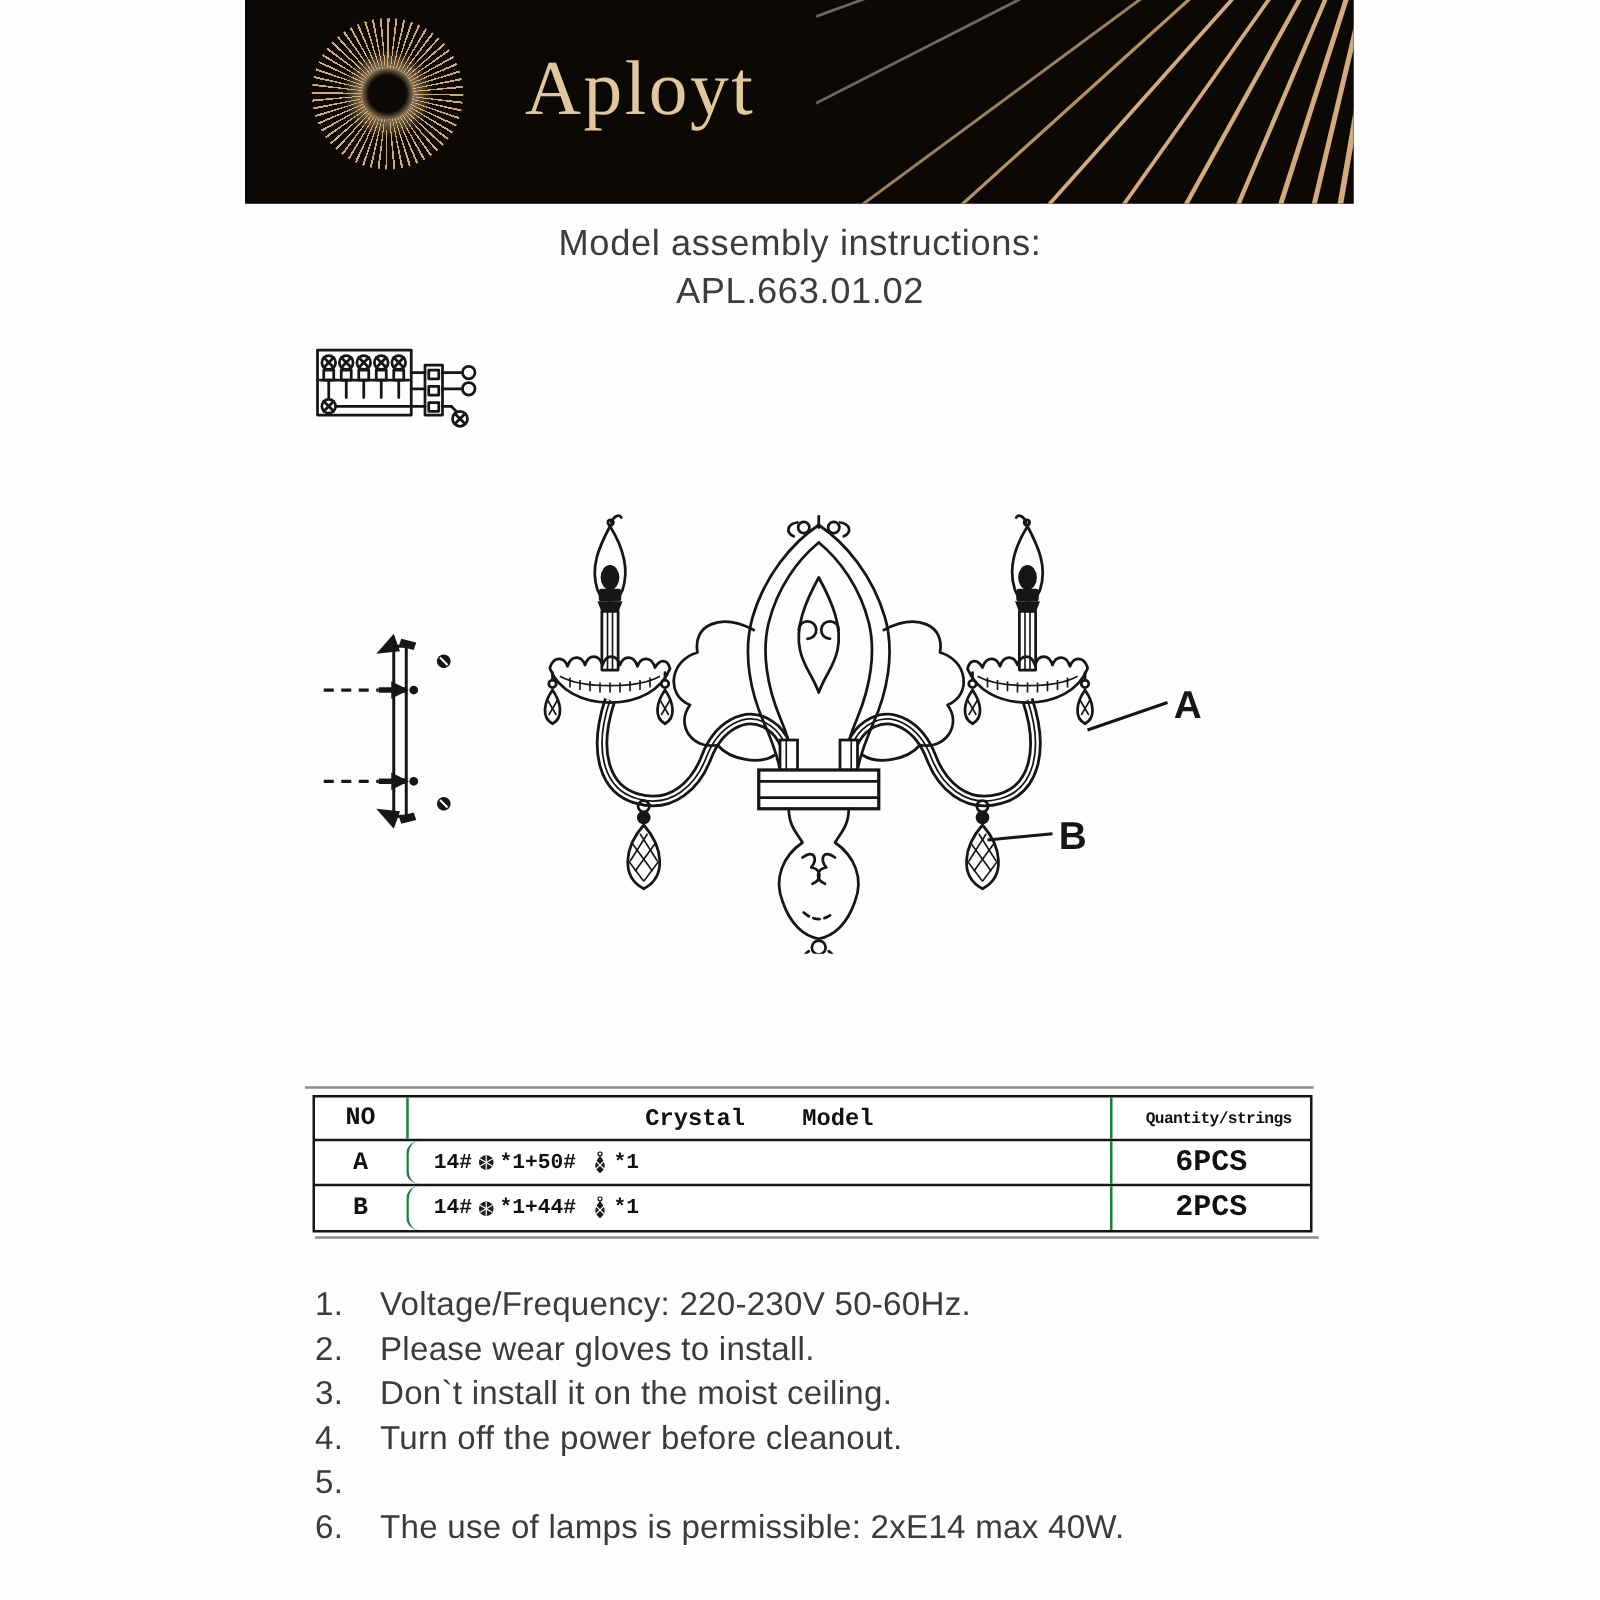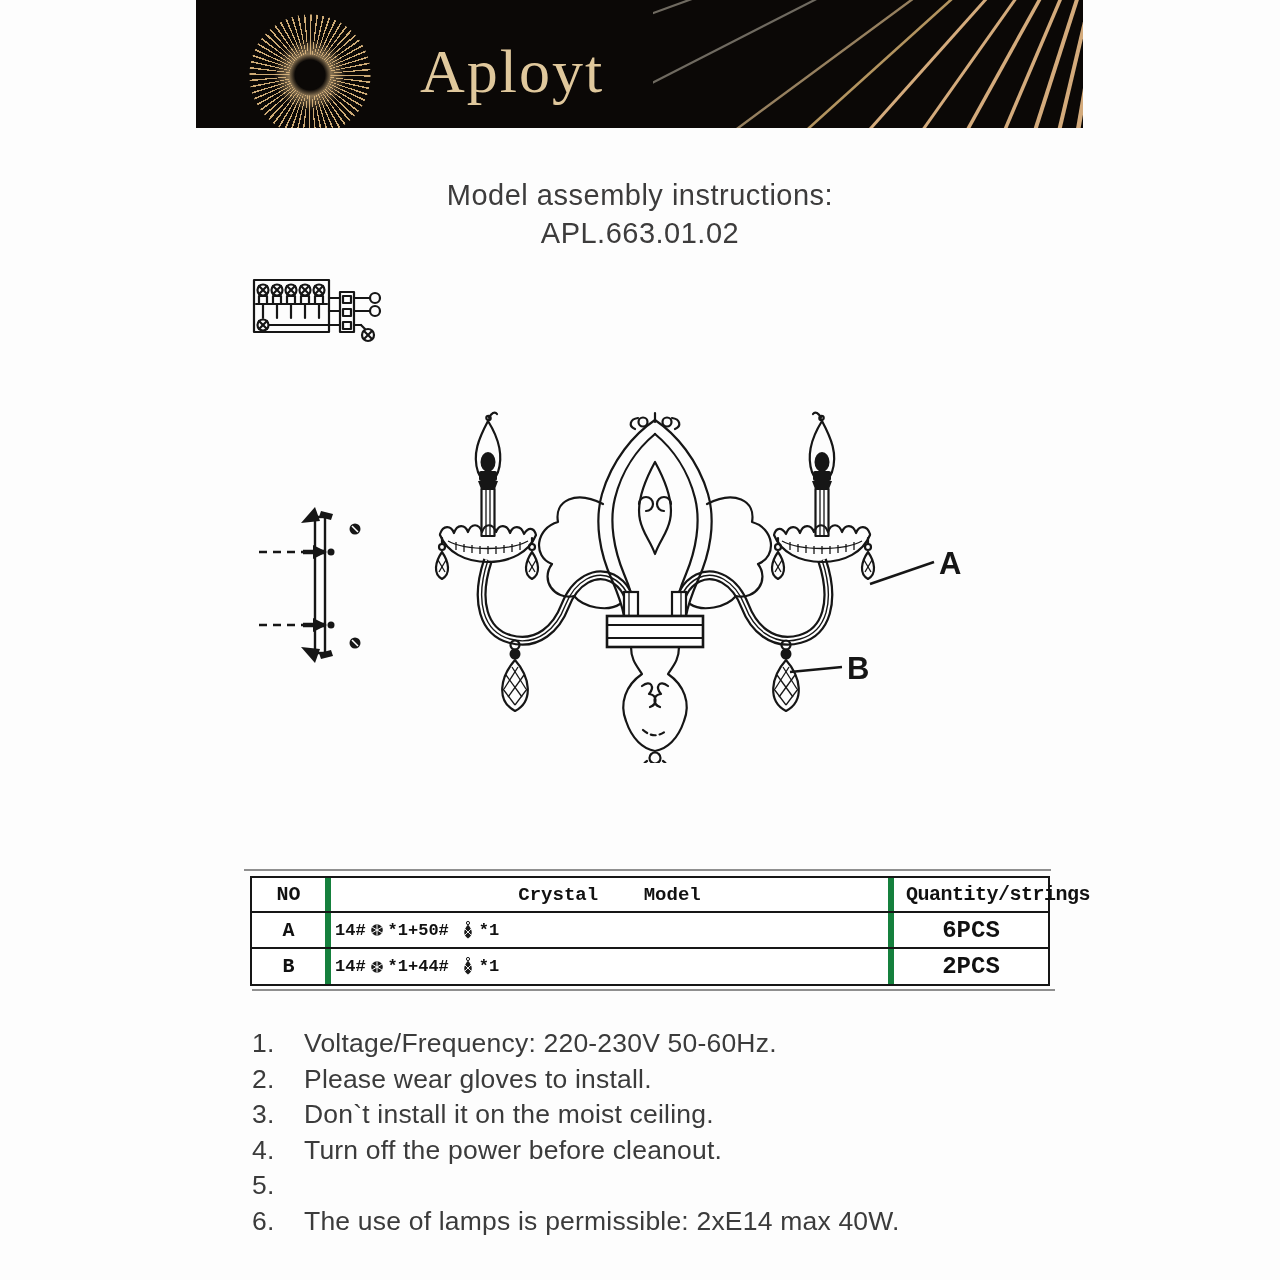--- a/index.html
+++ b/index.html
@@ -5,21 +5,21 @@
   * { margin:0; padding:0; box-sizing:border-box; }
   html,body { background:#ffffff; }
   .page {
     position:relative; width:1280px; height:1280px; margin:0 auto;
     background:#fdfdfd; overflow:hidden;
     font-family:"Liberation Sans", sans-serif; color:#3f3f3f;
   }
 
   
   .banner {
-    position:absolute; left:196px; top:0; width:887px; height:128px;
+    position:absolute; left:196px; top:0; width:887px; height:163px;
     background:#0b0806; overflow:hidden;
   }
   .sunburst {
     position:absolute; left:49px; top:10px; width:130px; height:130px;
     background:repeating-conic-gradient(from 0deg, rgba(216,179,124,.95) 0deg 1.6deg, rgba(216,179,124,0) 1.6deg 6deg);
     -webkit-mask:radial-gradient(circle, transparent 0 20px, #000 21px 60px, transparent 61px);
             mask:radial-gradient(circle, transparent 0 20px, #000 21px 60px, transparent 61px);
   }
   .sunburst-glow {
     position:absolute; left:49px; top:10px; width:130px; height:130px;
@@ -48,28 +48,28 @@
 
   
   .ptable {
     position:absolute; left:250px; top:876px; width:800px;
     border:2px solid #161616; background:#fff;
     font-family:"Liberation Mono", monospace; font-weight:bold; color:#111;
   }
   .prow { display:grid; grid-template-columns:73px 563px 1fr; }
   .prow + .prow { border-top:2px solid #161616; }
   .pcell { display:flex; align-items:center; justify-content:center; }
-  .pcell + .pcell { border-left:6px solid #15803d; }
+  .pcell + .pcell { border-left:2px solid #15803d; }
   .h-row { height:33px; }
   .b-row1 { height:36px; }
   .b-row2 { height:37px; }
   .c-no { font-size:20px;border-radius:11px; }
   .c-model-h { font-size:19px; white-space:pre; }
-  .c-qty-h { font-size:20px; letter-spacing:-0.5px;padding-left:12px; }
-  .c-model { justify-content:flex-start; padding-left:4px; font-size:17px; gap:2px; }
+  .c-qty-h { font-size:13px; letter-spacing:-0.5px;padding-left:12px; }
+  .c-model { justify-content:flex-start; padding-left:20px; font-size:17px; gap:2px;border-radius:10px; }
   .c-qty { font-size:24px; }
   .crystal-ico { display:inline-block; vertical-align:middle; margin:0 2px; }
   .gap6 { width:6px; }
   .hairline { position:absolute; background:#8f8f8f; }
 
   
   .ins { position:absolute; left:252px; top:1026px; width:840px; }
   .ins-item { display:flex; font-size:26.5px; line-height:35.5px; color:#3b3b3b; font-weight:500; letter-spacing:.2px; }
   .ins-num { width:52px; flex:0 0 52px; }
 </style>

